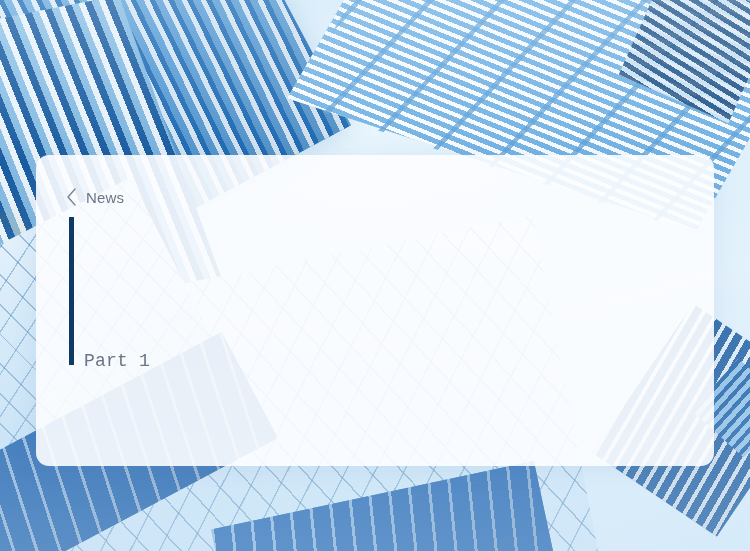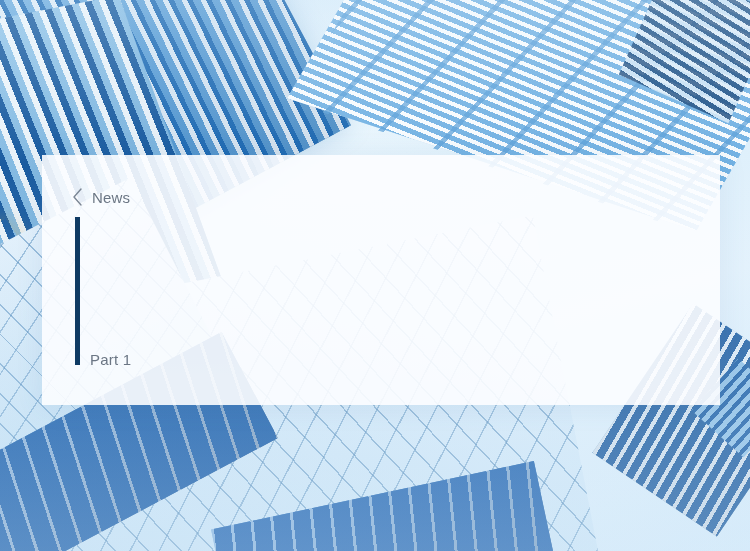--- a/index.html
+++ b/index.html
@@ -159,24 +159,25 @@
 
   .haze {
     position:absolute; inset:0;
     background:linear-gradient(180deg, rgba(225,241,252,.25) 0%, rgba(225,241,252,0) 30%,
                rgba(219,238,251,.35) 100%);
   }
 
   
   .card {
     position:absolute;
-    left:42px; top:155px;
-    width:678px; height:250px;
+    left:36px; top:155px;
+    width:678px; height:311px;
     background:rgba(252,253,255,.90);
     box-shadow:0 2px 26px rgba(70,120,170,.10);
+    border-radius:13px;
   }
 
   .breadcrumb {
     position:absolute; left:30px; top:33px;
     display:flex; align-items:center; gap:9px;
     cursor:pointer;
   }
   .chev { width:11px; height:18px; display:block; }
   .breadcrumb-label {
     font-size:15px; color:#6b7684; letter-spacing:.2px;
@@ -196,23 +197,24 @@
     font-size:37px;
     font-weight:bold;
     line-height:1.42;
     letter-spacing:-.4px;
     color:#0f3f70;
   }
 
   .part-label {
     position:absolute;
     left:48px; top:196px;
-    font-size:15px;
+    font-size:18px;
     color:#6b7684;
     letter-spacing:.2px;
+    font-family:Liberation Mono, monospace;
   }
 </style>
 </head>
 <body>
 
 <div id="stage">
 
   <div class="photo">
     <div class="sky"></div>
 

